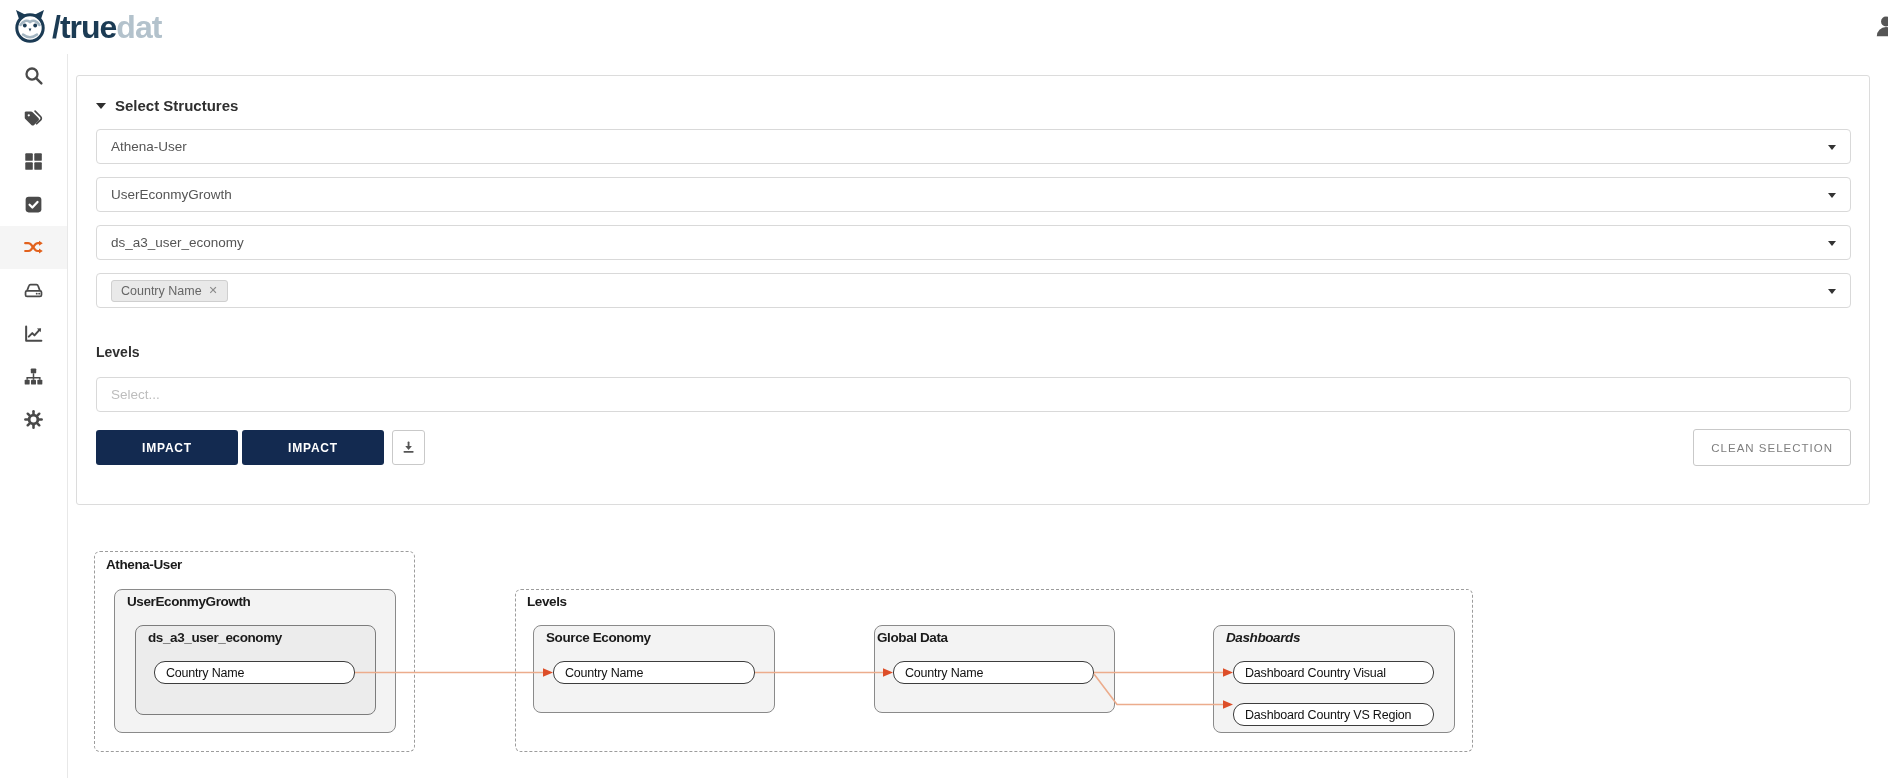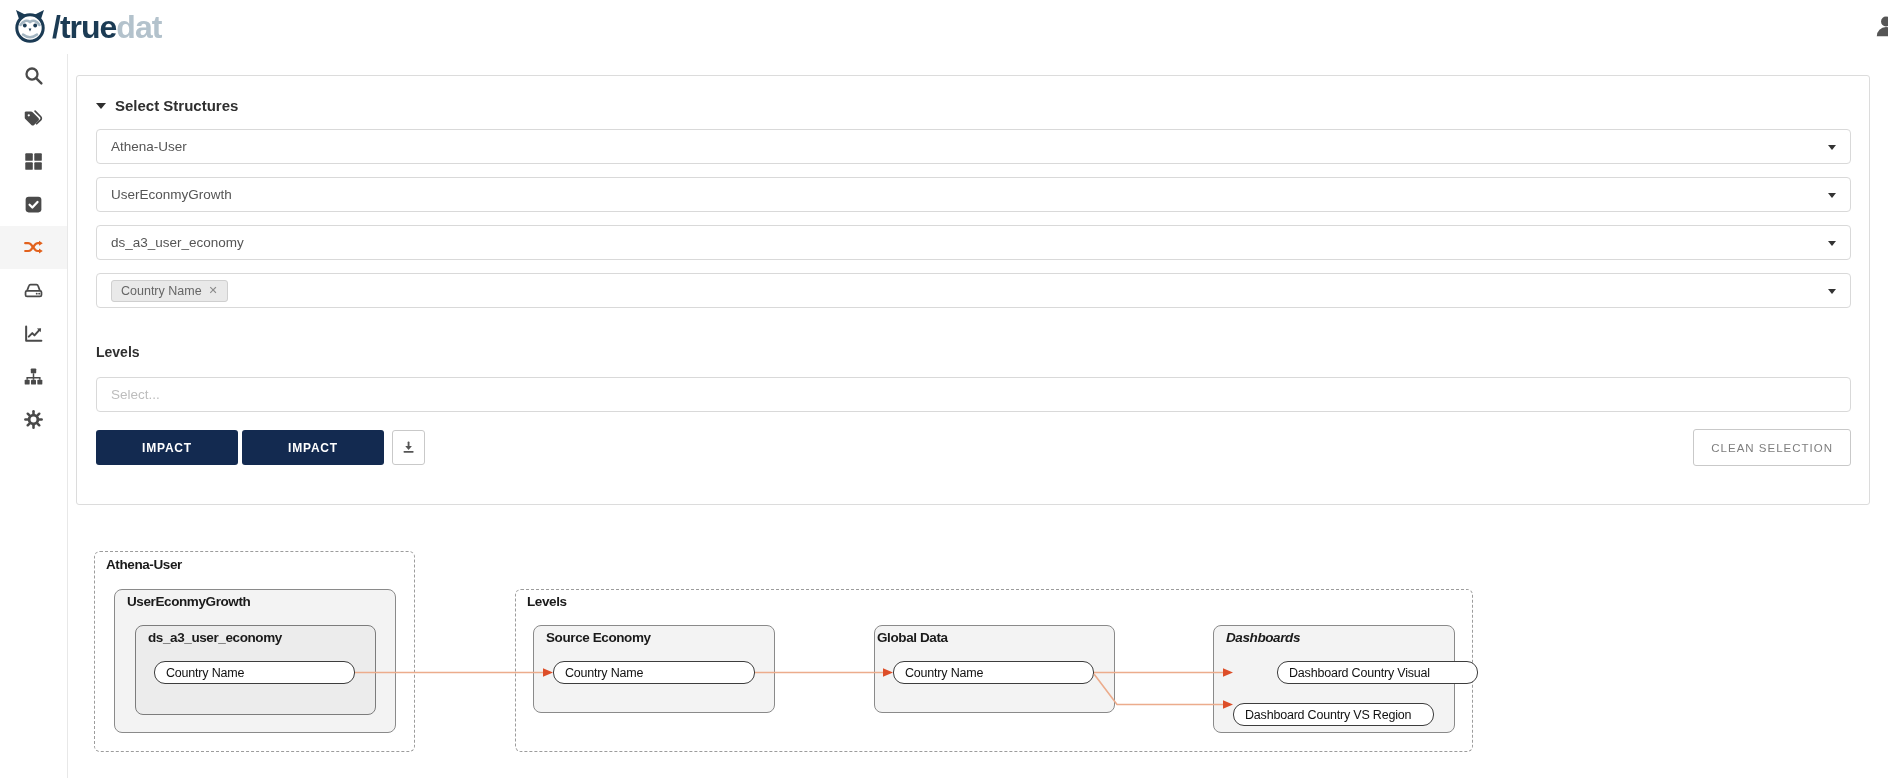--- a/index.html
+++ b/index.html
@@ -224,21 +224,21 @@
   </div>
 
   <div class="gbox grpbox" style="left:780px; top:74px; width:241px; height:88px;"></div>
   <div class="glabel" style="left:783px; top:79px;">Global Data</div>
   <div class="pill" style="left:799px; top:110px;">
     <span>Country Name</span>
   </div>
 
   <div class="gbox grpbox" style="left:1119px; top:74px; width:242px; height:108px;"></div>
   <div class="glabel" style="left:1132px; top:79px;font-style:italic;">Dashboards</div>
-  <div class="pill" style="left:1183px; top:110px;">
+  <div class="pill" style="left:1139px; top:110px;">
     <span>Dashboard Country Visual</span>
   </div>
   <div class="pill" style="left:1139px; top:152px;">
     <span>Dashboard Country VS Region</span>
   </div>
 
   <svg class="edges" viewBox="0 0 1390 210">
     <path d="M261 121.5 H449" stroke="#ECAC8C" stroke-width="1.6" fill="none"></path>
     <polygon points="449,117.2 459,121.5 449,125.8" fill="#DD4E28"></polygon>
     <path d="M661 121.5 H789" stroke="#ECAC8C" stroke-width="1.6" fill="none"></path>

